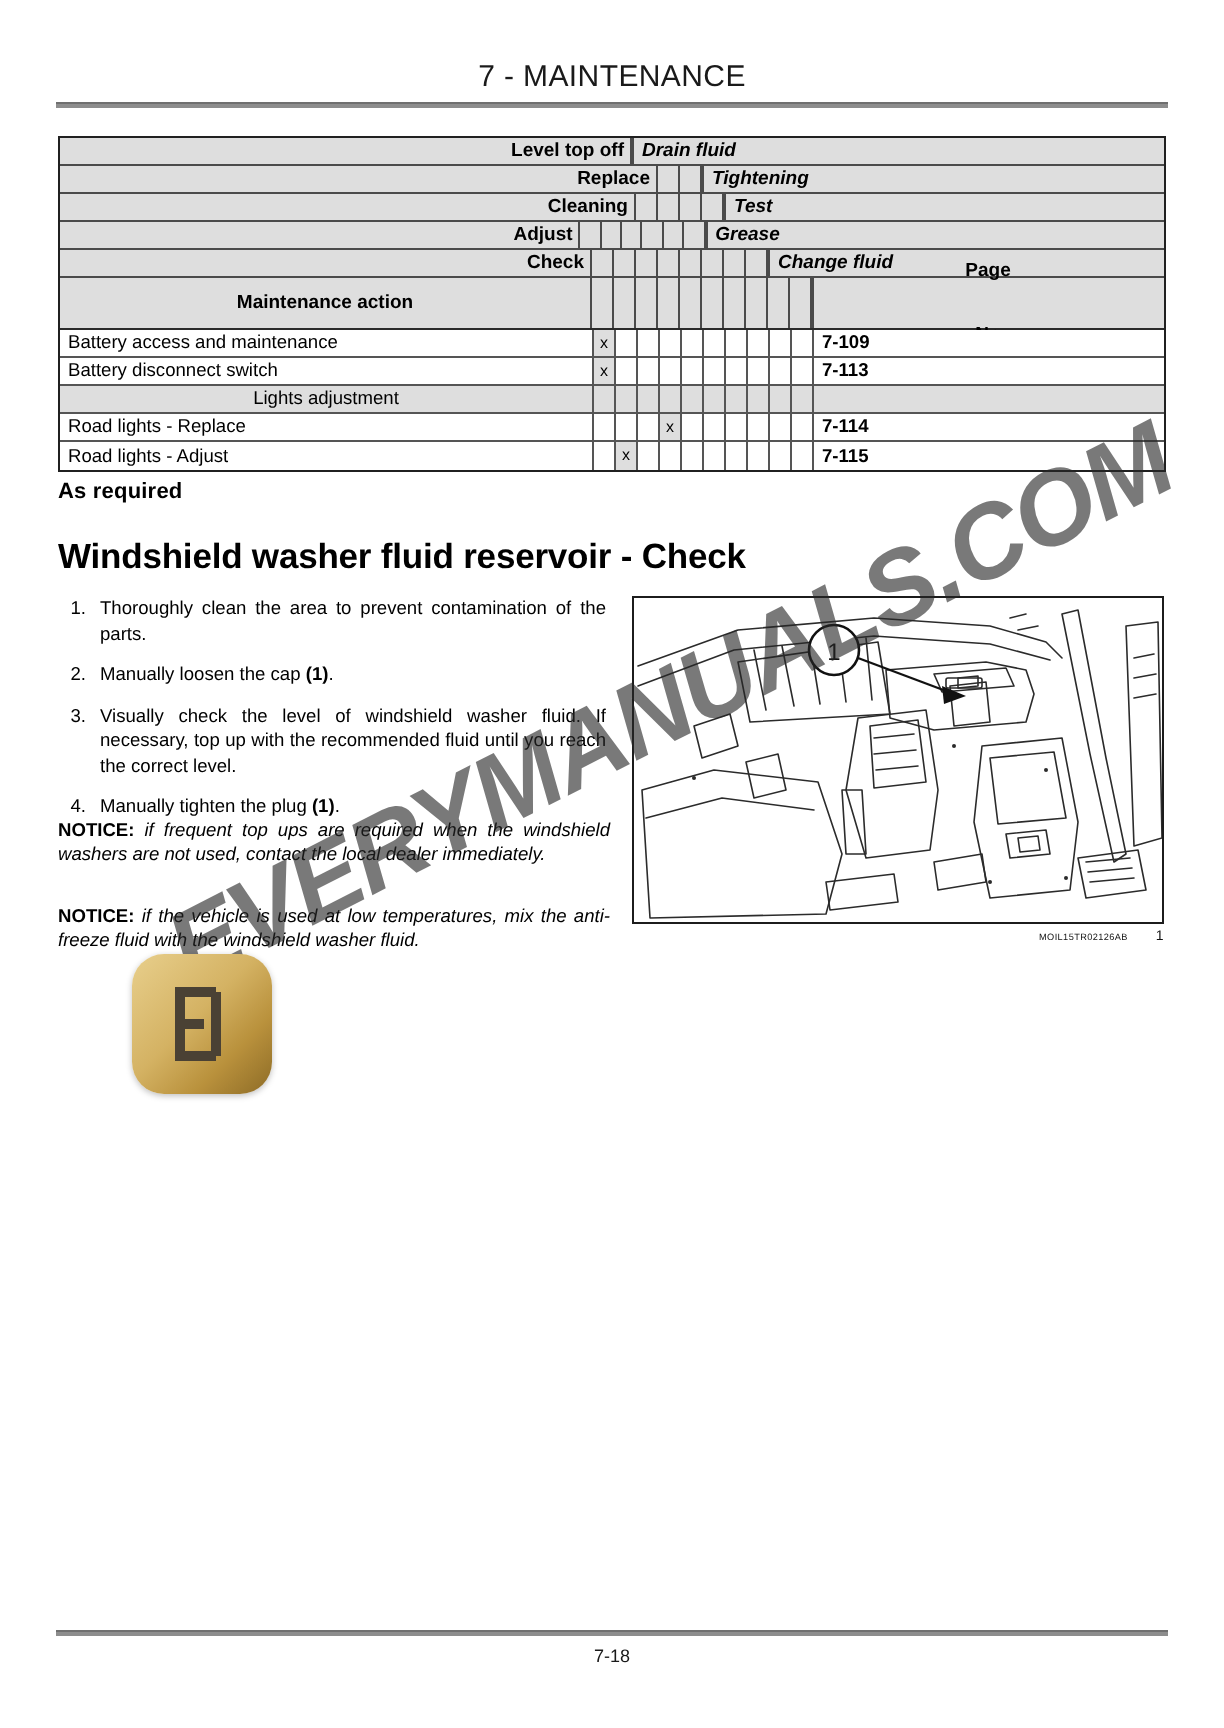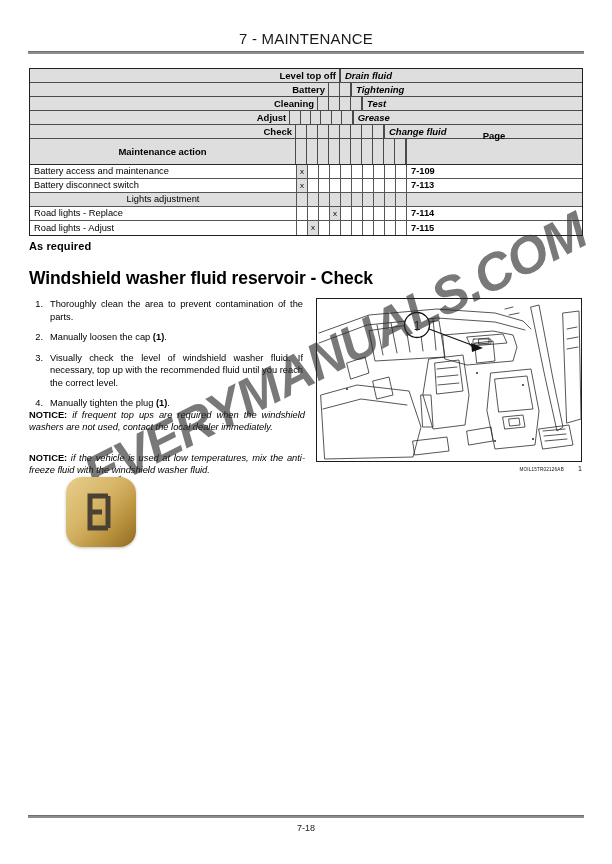--- a/index.html
+++ b/index.html
@@ -353,25 +353,25 @@
 </head>
 <body>
 
 <div class="page">
 
   <div class="page-header">7 - MAINTENANCE</div>
   <div class="header-rule"></div>
 
   <div class="mtable" id="mtable">
       <div class="mrow hdr-row">
-        <div class="hdr-cell right br" style="width: 310px;">Level top off</div>
+        <div class="hdr-cell right br" style="width: 286px;">Level top off</div>
         <div class="hdr-cell left bl" style="width: 241px;">Drain fluid</div>
       </div>
       <div class="mrow hdr-row">
-        <div class="hdr-cell right br" style="width: 299px;">Battery</div>
+        <div class="hdr-cell right br" style="width: 299px;">Replace</div>
         <div class="hdr-filler br" style="width: 11px; border-right: 1.2px solid rgb(74, 74, 74);"></div>
         <div class="hdr-filler" style="width: 11px; border-right: 1.2px solid rgb(74, 74, 74);"></div>
         <div class="hdr-cell left bl" style="width: 230px;">Tightening</div>
       </div>
       <div class="mrow hdr-row">
         <div class="hdr-cell right br" style="width: 288px;">Cleaning</div>
         <div class="hdr-filler br" style="width: 11px; border-right: 1.2px solid rgb(74, 74, 74);"></div>
         <div class="hdr-filler br" style="width: 11px; border-right: 1.2px solid rgb(74, 74, 74);"></div>
         <div class="hdr-filler" style="width: 11px; border-right: 1.2px solid rgb(74, 74, 74);"></div>
         <div class="hdr-filler" style="width: 11px; border-right: 1.2px solid rgb(74, 74, 74);"></div>

